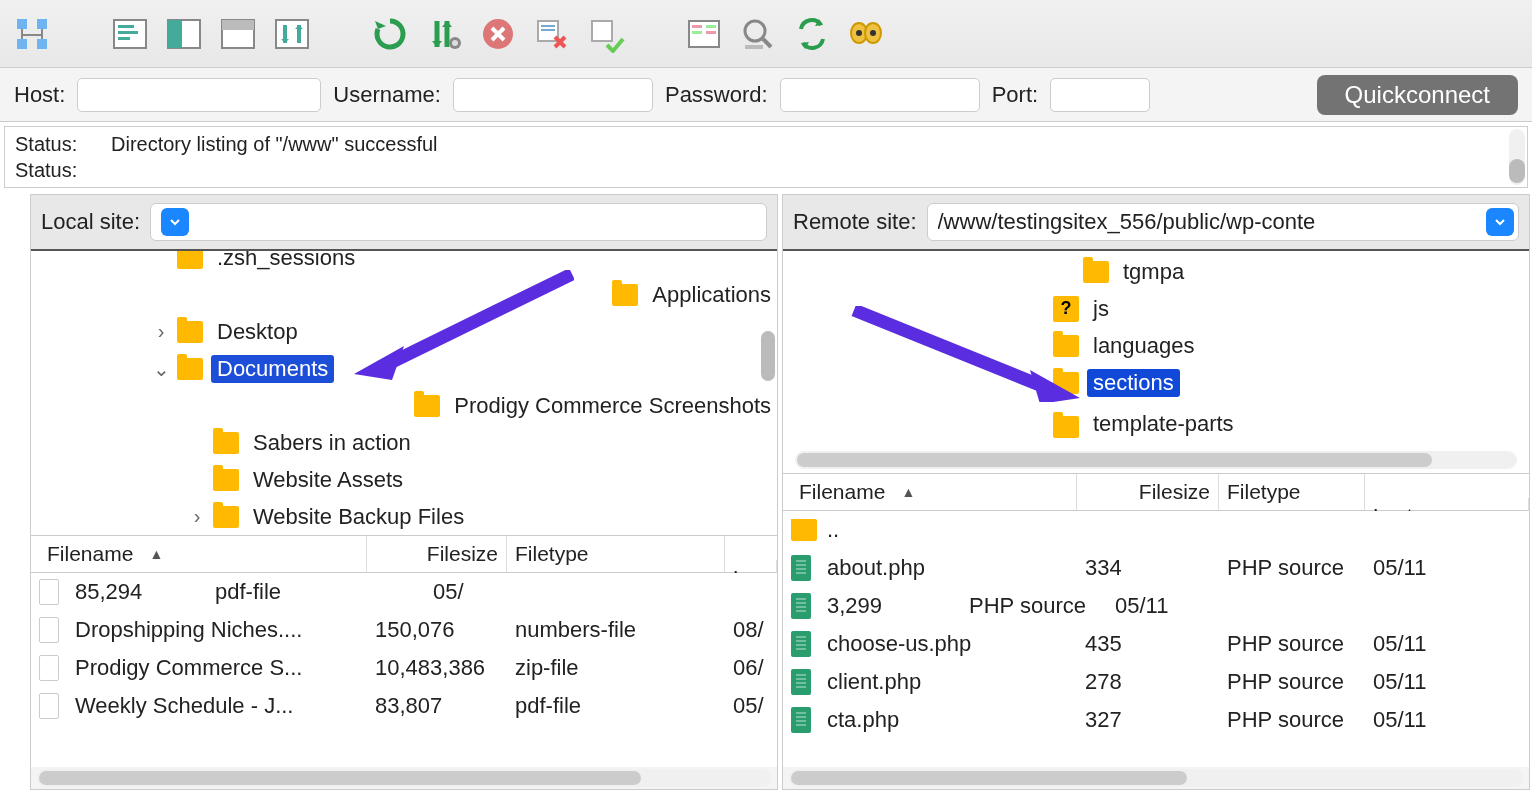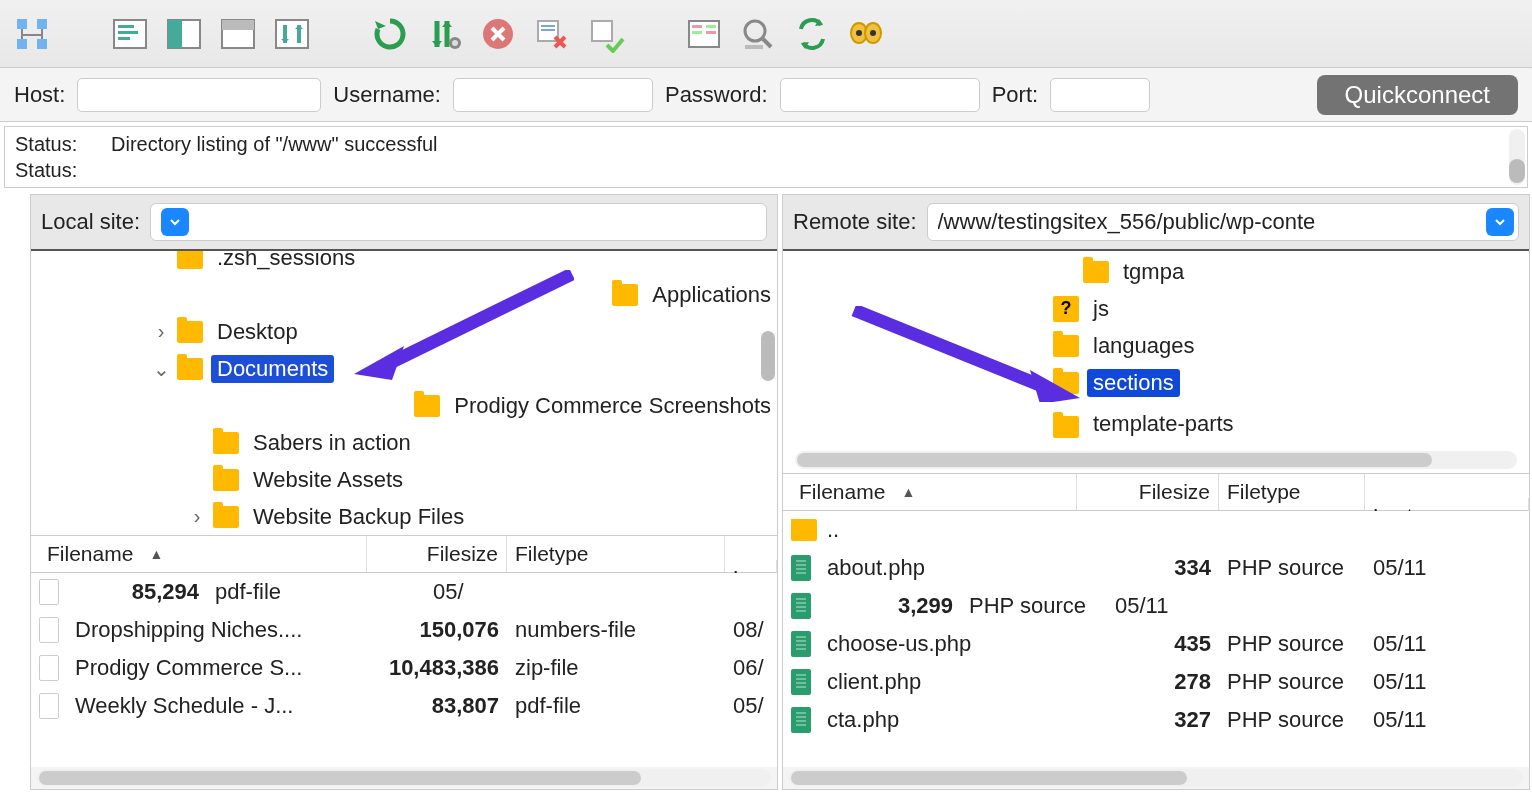--- a/index.html
+++ b/index.html
@@ -60,21 +60,21 @@
   .col-last { flex: 1; margin-top: 48px; }
   .pane.remote .col-name { width: 286px; }
   .pane.remote .col-size { width: 142px; }
   .pane.remote .col-type { width: 146px; }
   
   .list-body { flex: 1; background: #fff; overflow: hidden; }
   .file-row { display: flex; align-items: center; height: 38px; padding-left: 8px; }
   .file-row .cell { padding: 0 8px; font-size: 22px; white-space: nowrap; overflow: hidden; }
   .file-row .c-icon { width: 28px; padding: 0; }
   .file-row .c-name { width: 300px; }
-  .file-row .c-size { width: 140px; text-align: right; font-weight: bold; }
+  .file-row .c-size { width: 140px; text-align: left; }
   .file-row .c-type { width: 218px; }
   .file-row .c-last { flex: 1; }
   .pane.remote .file-row .c-name { width: 258px; }
   .pane.remote .file-row .c-size { width: 142px; }
   .pane.remote .file-row .c-type { width: 146px; }
   
   
   .folder-ico { width: 26px; height: 22px; background: #ffb900; border-radius: 2px; position: relative; flex-shrink: 0; }
   .folder-ico::before { content: ''; position: absolute; top: -4px; left: 0; width: 10px; height: 5px; background: #ffb900; border-radius: 2px 2px 0 0; }
   .folder-q { width: 26px; height: 26px; background: #ffb900; border-radius: 2px; display: flex; align-items: center; justify-content: center; font-weight: bold; font-size: 18px; color: #000; flex-shrink: 0; }

